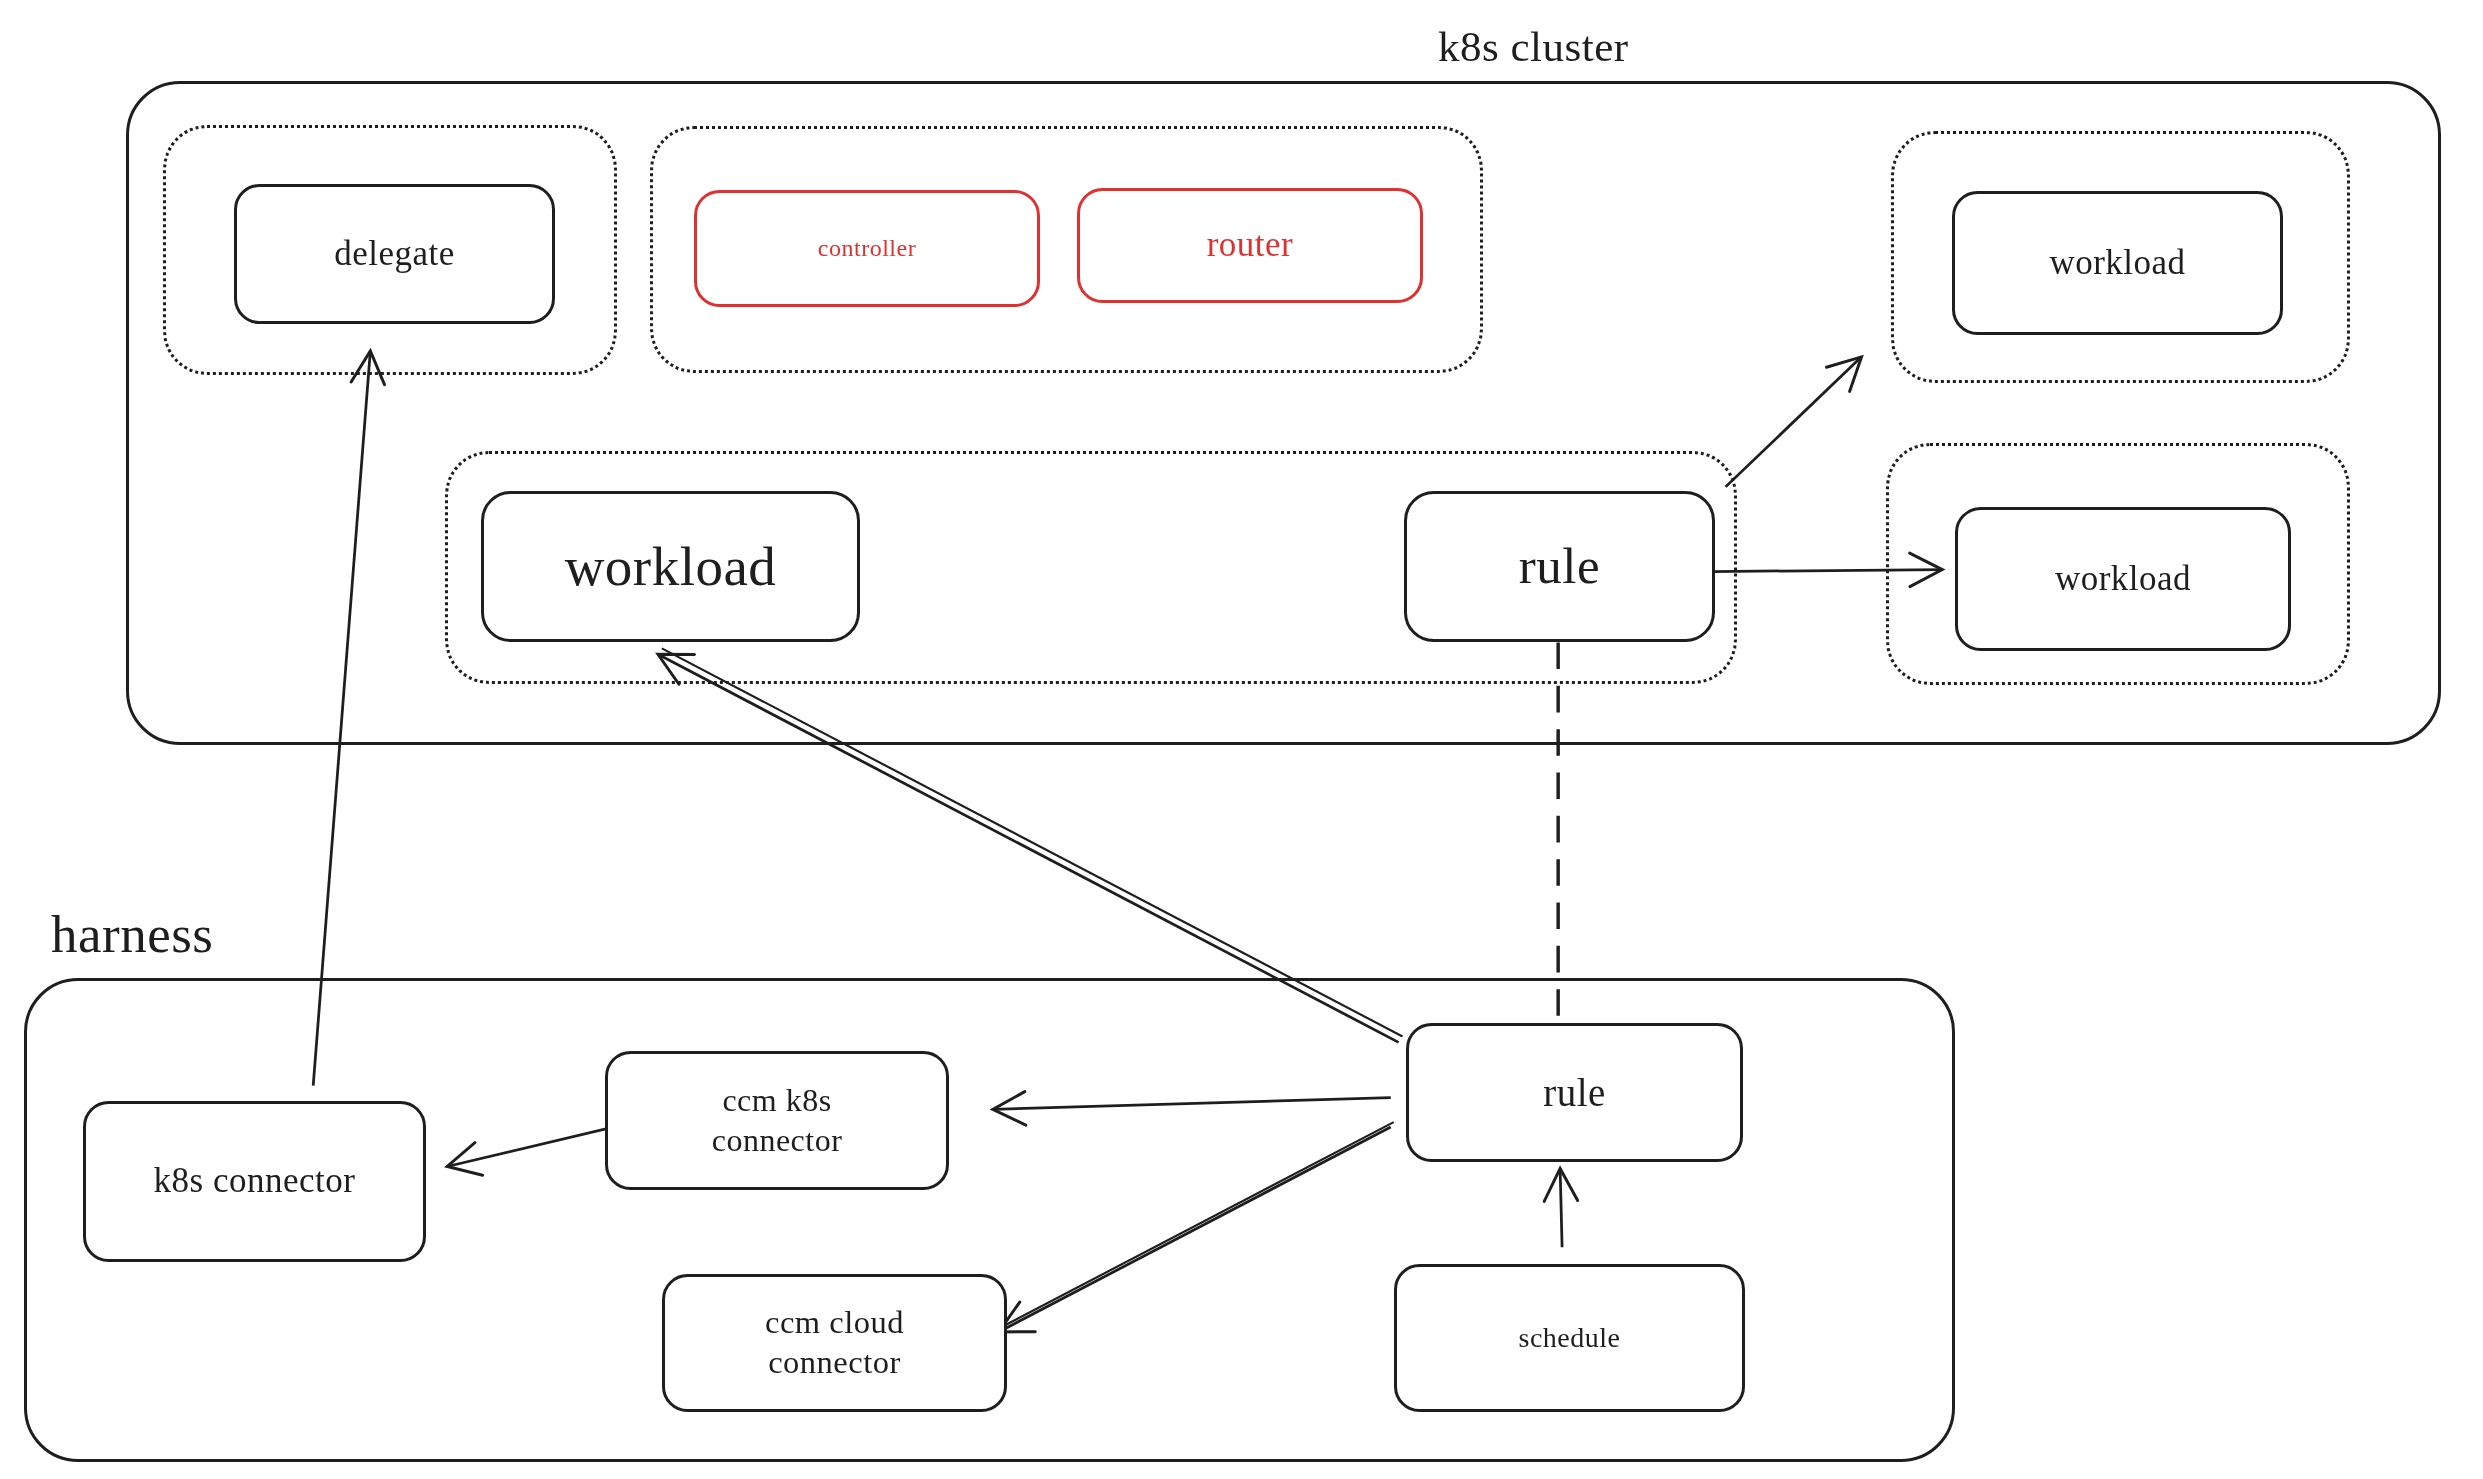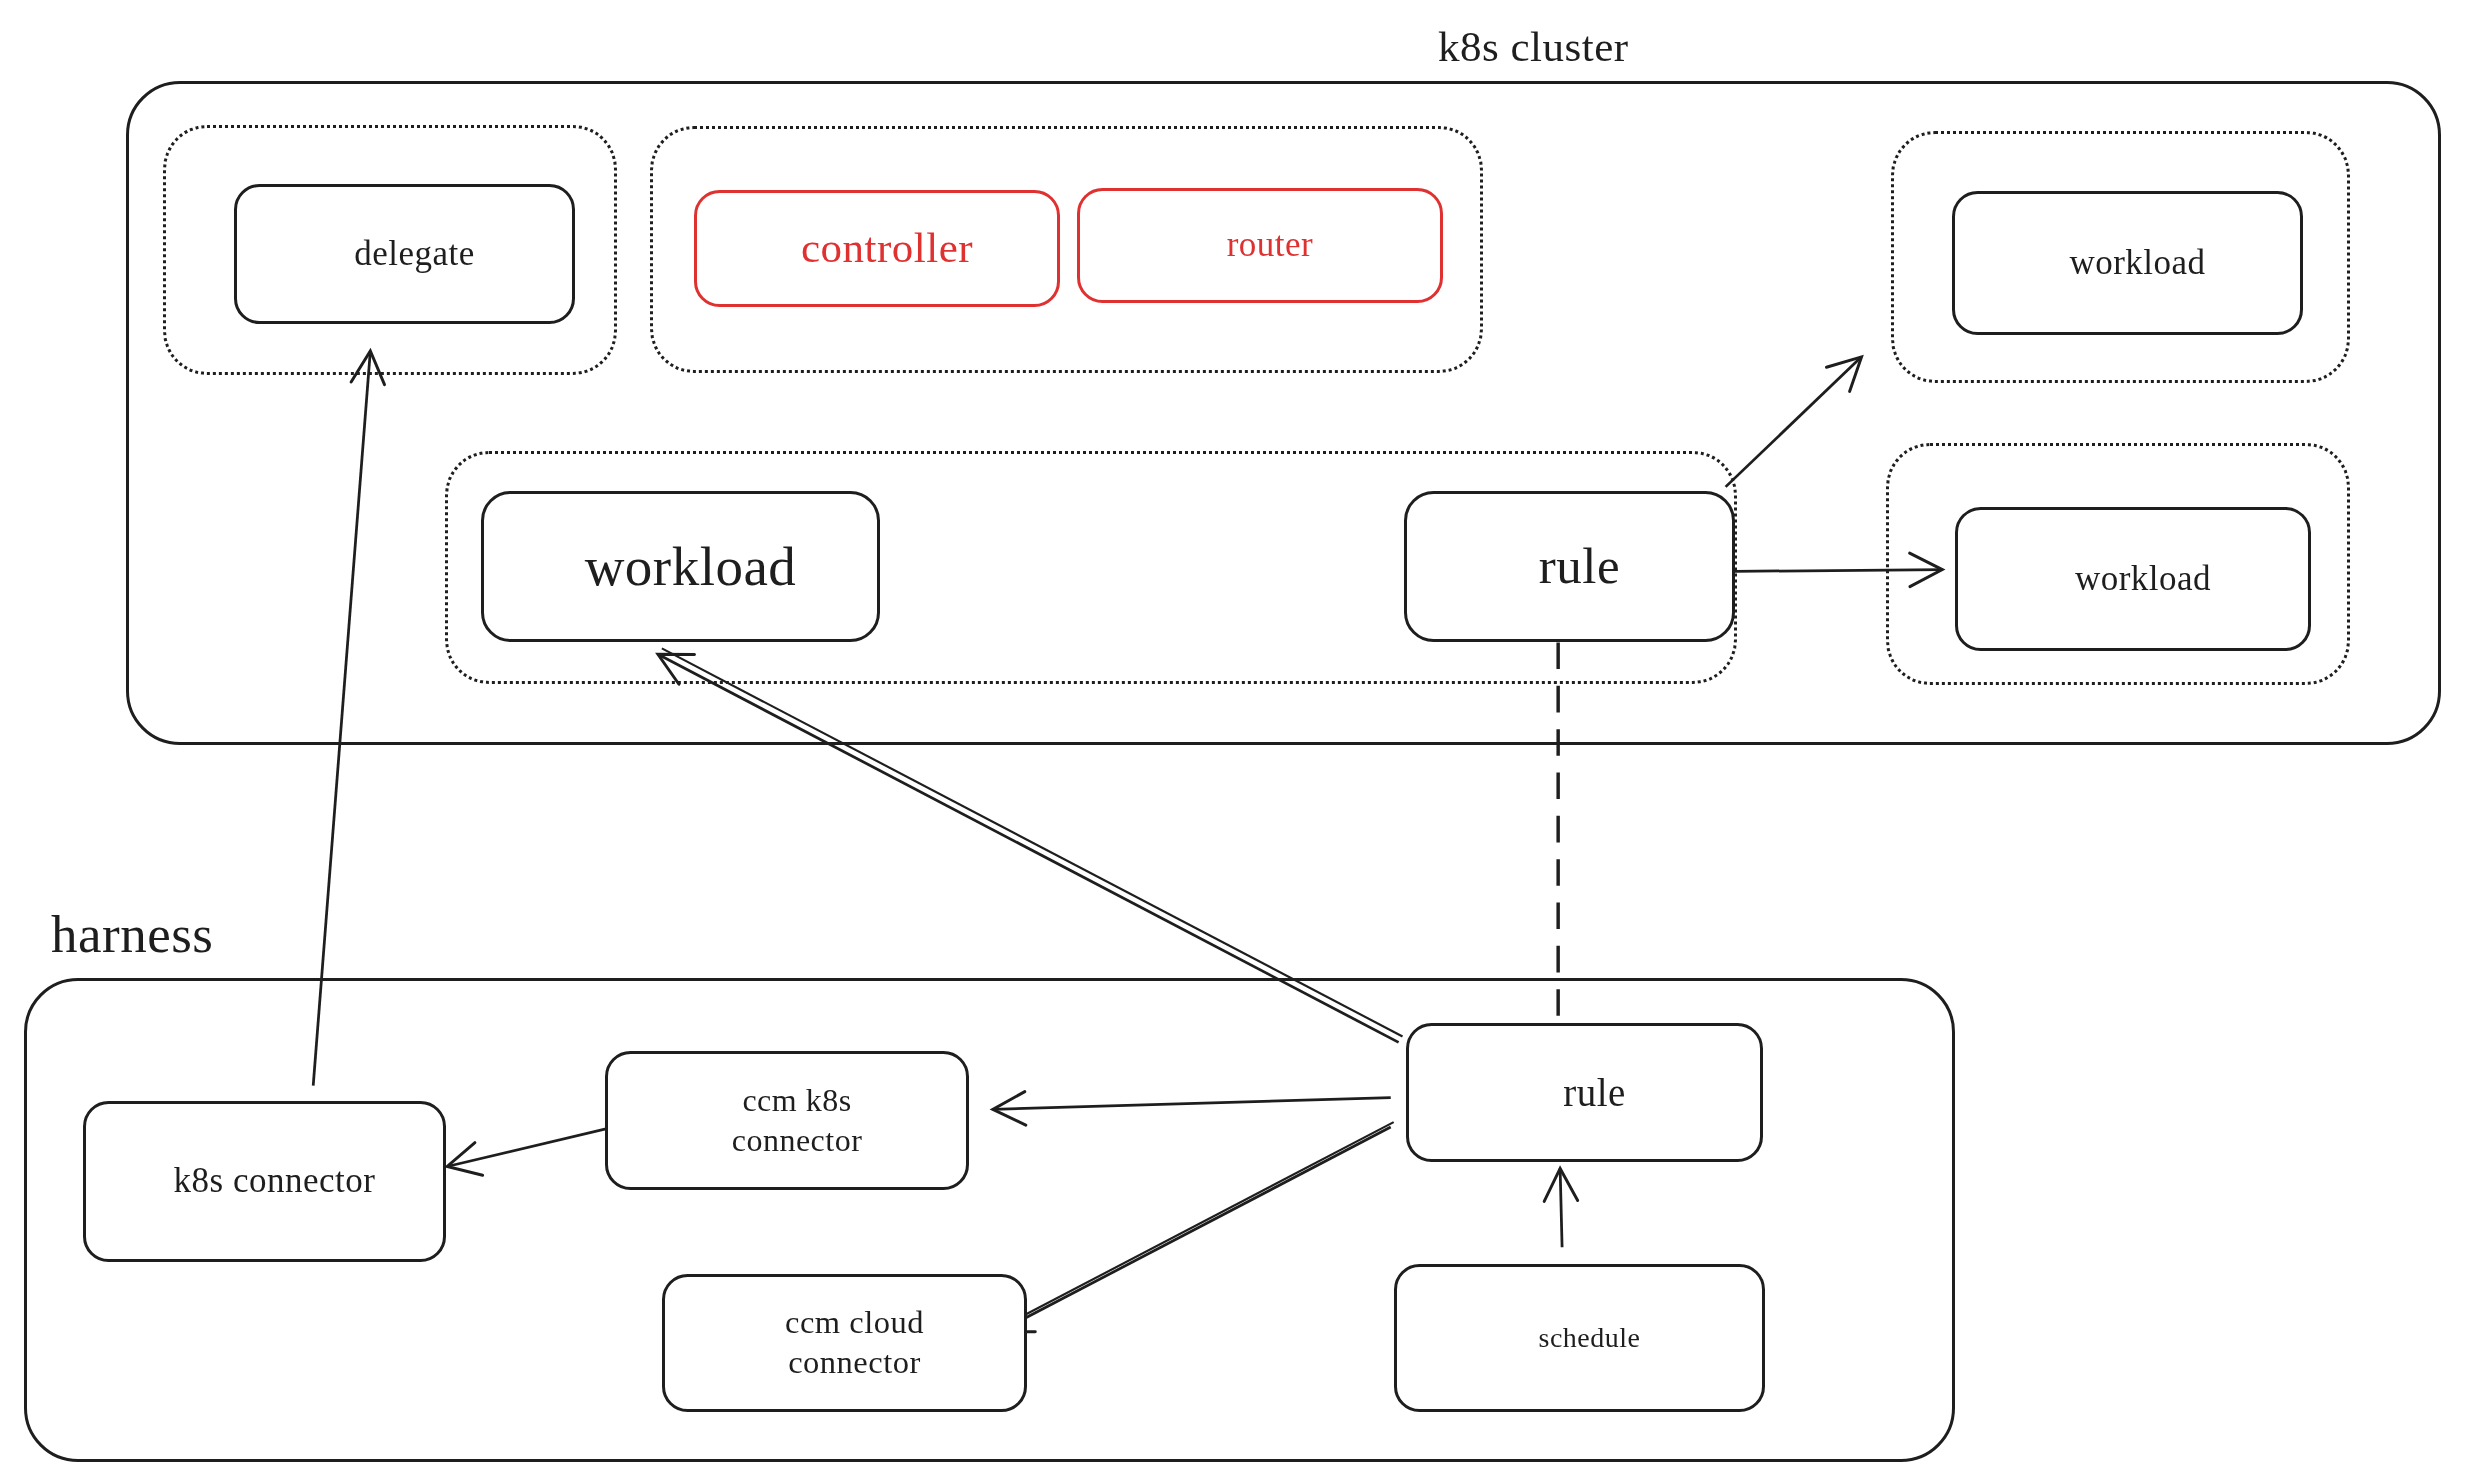--- a/index.html
+++ b/index.html
@@ -23,21 +23,20 @@
     border-radius:44px;
     background:transparent;
   }
   .solid-box{
     position:absolute;
     border:3px solid #1e1e1e;
     border-radius:25.6px;
     background:#ffffff;
     display:flex;align-items:center;justify-content:center;
     text-align:center;
-    padding-left:20px;
   }
   .solid-box.red{border-color:#e03131;color:#e03131;}
   .lbl{white-space:pre-line;line-height:1.22;letter-spacing:0.5px;}
   .floating-label{
     position:absolute;
     letter-spacing:0.5px;
   }
   svg.arrows{position:absolute;left:0;top:0;pointer-events:none;}
   svg.arrows g{pointer-events:stroke;}
 </style>
@@ -95,21 +94,21 @@
   <div class="floating-label" style="left:1438px;top:21.7px;font-size:43px;">k8s cluster</div>
 
   <div class="frame" style="left:126px;top:81px;width:2309px;height:658px;"></div>
 
   <div class="dotted-box" style="left:163px;top:125px;width:448px;height:244px;"></div>
   <div class="solid-box" style="left:234px;top:184px;width:315px;height:134px;font-size:35px;">
     <span class="lbl">delegate</span>
   </div>
 
   <div class="dotted-box" style="left:650px;top:126px;width:827px;height:241px;"></div>
-  <div class="solid-box red" style="left:694px;top:190px;width:340px;height:111px;font-size:43px;">
+  <div class="solid-box red" style="left:694px;top:190px;width:340px;height:111px;font-size:24px;">
     <span class="lbl">controller</span>
   </div>
   <div class="solid-box red" style="left:1077px;top:188px;width:340px;height:109px;font-size:35px;justify-content:center;">
     <span class="lbl">router</span>
   </div>
 
   <div class="dotted-box" style="left:1891px;top:131px;width:453px;height:246px;"></div>
   <div class="solid-box" style="left:1952px;top:191px;width:325px;height:138px;font-size:35px;">
     <span class="lbl">workload</span>
   </div>

